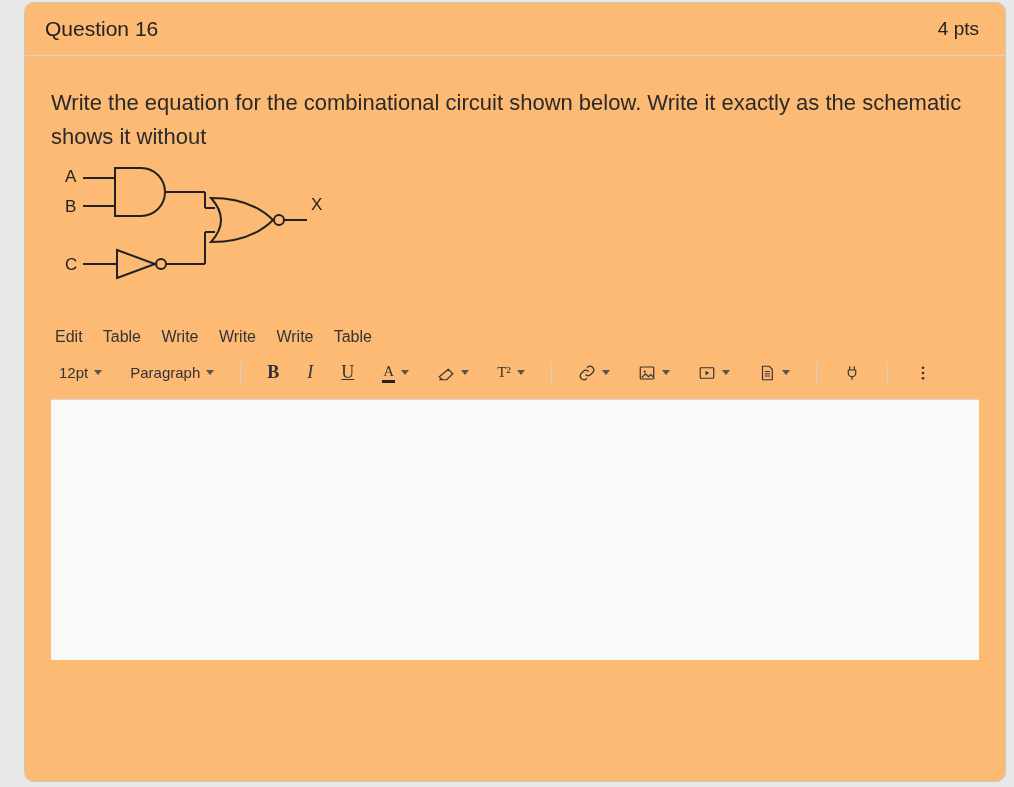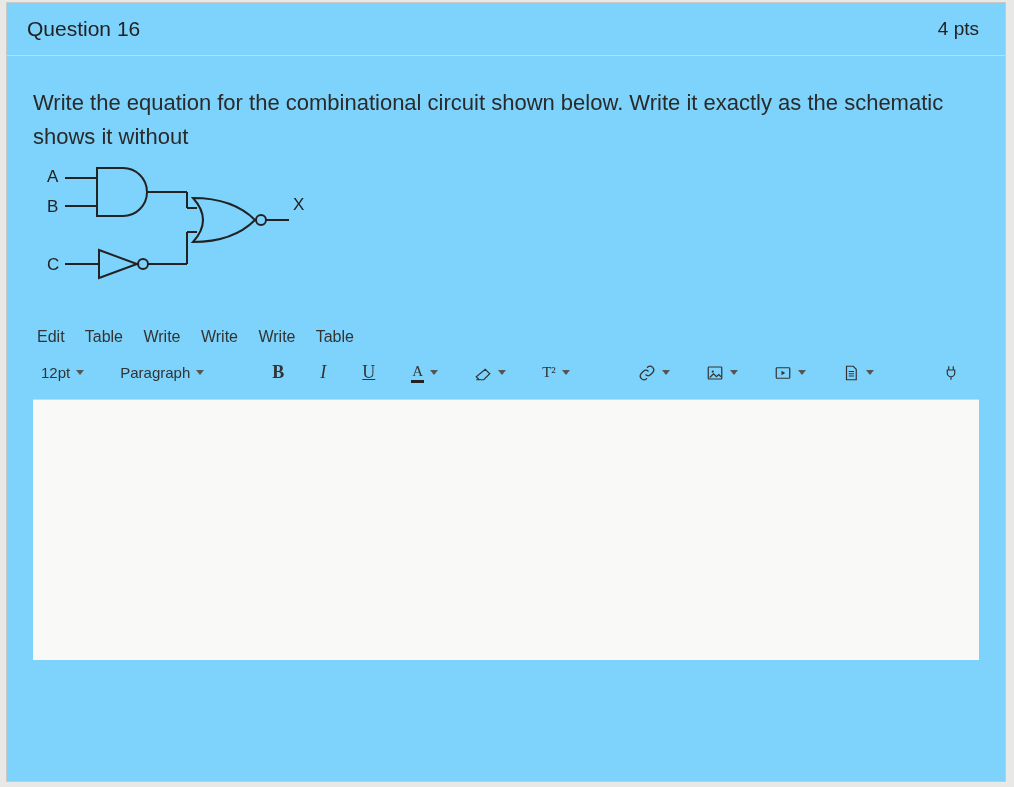--- a/index.html
+++ b/index.html
@@ -6,24 +6,24 @@
   body {
     margin: 0;
     font-family: "Helvetica Neue", Arial, sans-serif;
     background: #e8e8e6;
     width: 1014px;
     height: 787px;
     overflow: hidden;
     color: #2d2d2d;
   }
   .question-card {
-    background: #7dd3fc;
+    background: #fdba74;
     border: 1px solid #c9c9c7;
-    border-radius: 1px;
-    margin: 2px 8px 8px 6px;
+    border-radius: 10px;
+    margin: 2px 8px 8px 24px;
     min-height: 780px;
   }
   .q-header {
     display: flex;
     justify-content: space-between;
     align-items: center;
     border-bottom: 1px solid #d5d5d3;
     padding: 14px 26px 14px 20px;
   }
   .q-title {
@@ -49,21 +49,21 @@
   }
   .editor-menus {
     font-size: 16px;
     color: #333;
     padding: 2px 0 10px 4px;
   }
   .editor-menus span { margin-right: 16px; cursor: default; }
   .toolbar {
     display: flex;
     align-items: center;
-    gap: 28px;
+    gap: 20px;
     padding: 4px 0 14px 4px;
     border-bottom: 1px solid #d5d5d3;
   }
   .tb-btn {
     display: inline-flex;
     align-items: center;
     gap: 4px;
     font-size: 15px;
     color: #333;
     cursor: pointer;

